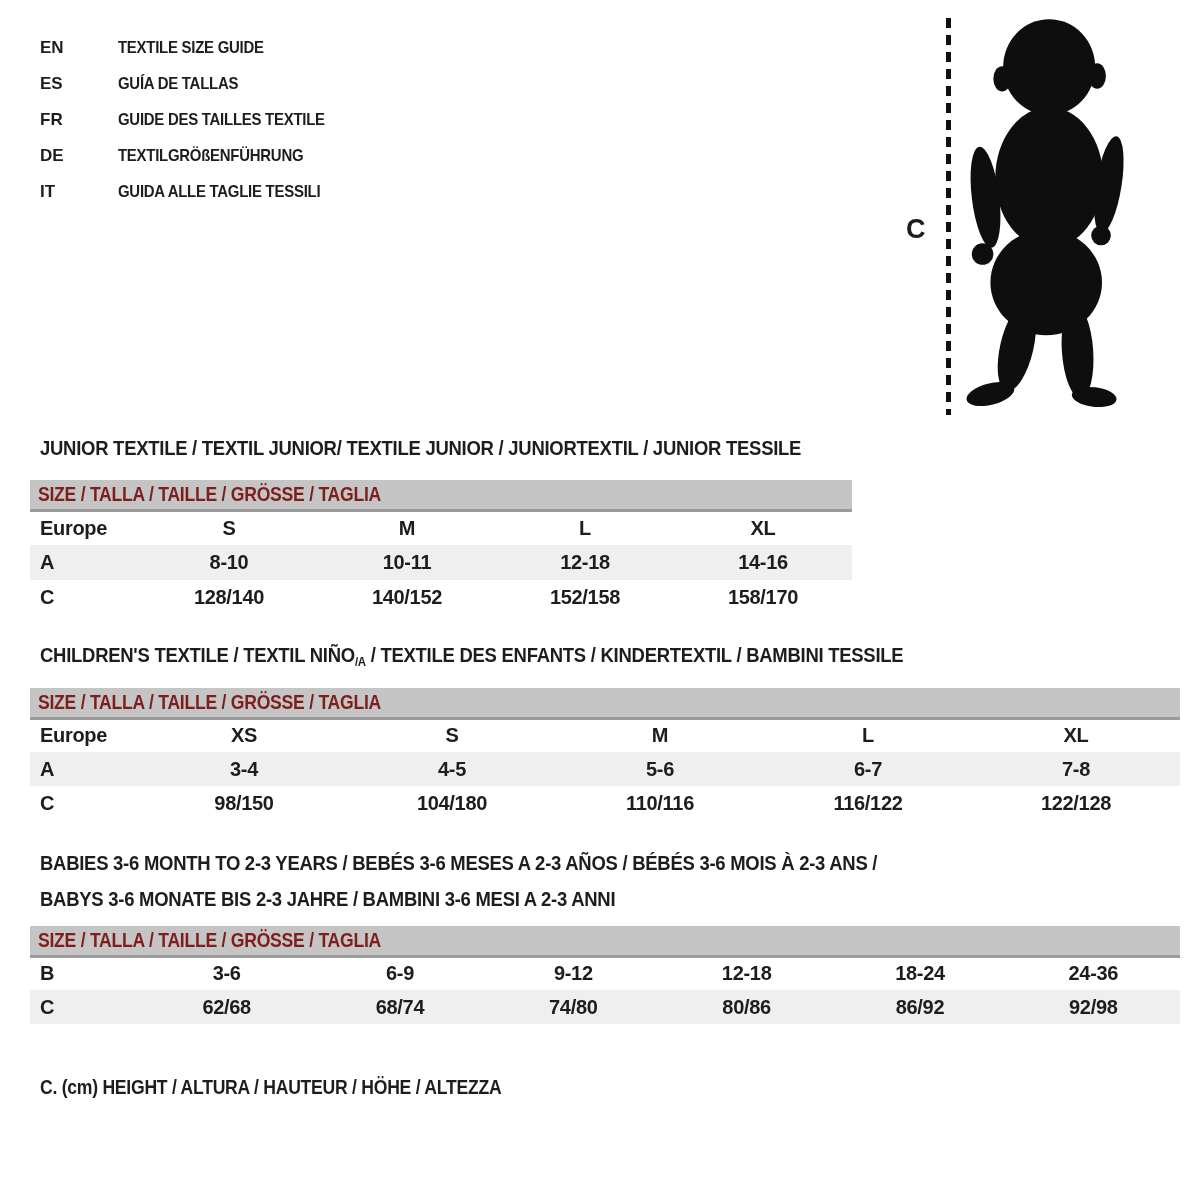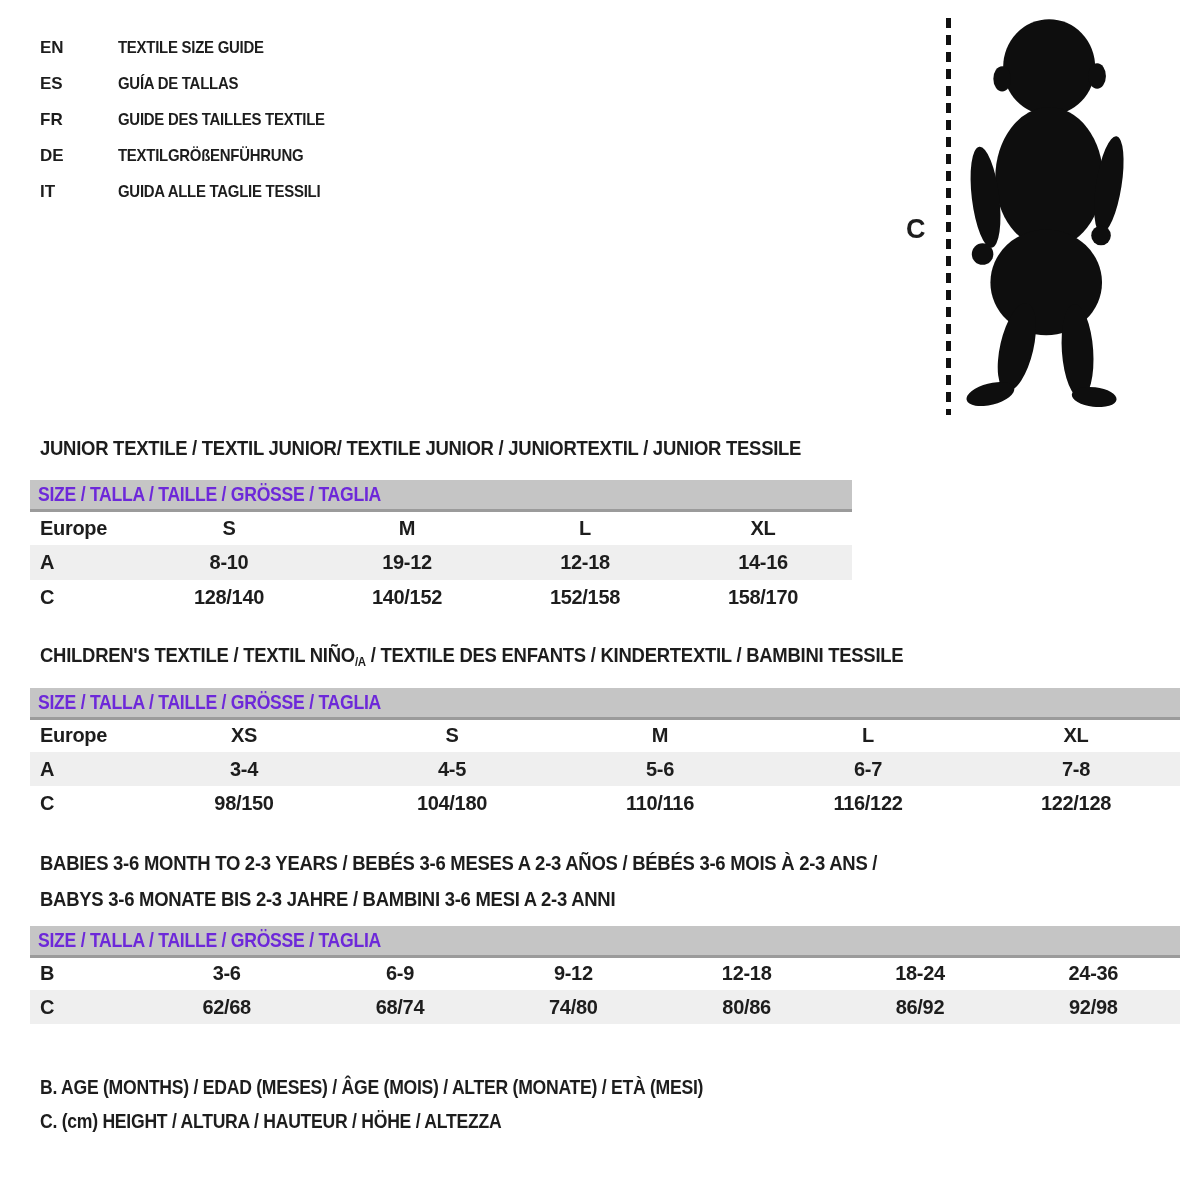--- a/index.html
+++ b/index.html
@@ -22,21 +22,21 @@
     background: repeating-linear-gradient(to bottom, #101010 0px, #101010 10px, rgba(0,0,0,0) 10px, rgba(0,0,0,0) 17px); }
   .height-label { left: 906px; top: 214px; font-size: 27px; font-weight: 700; }
 
   
   .sec-title { font-size: 21px; font-weight: 700; line-height: 24px; }
   .sub { font-size: 13px; vertical-align: -4px; font-weight: 700; }
 
   
   table.size-table { border-collapse: collapse; table-layout: fixed; }
   .size-bar td { background: #c5c5c5; border-bottom: 3px solid #9b9b9b; height: 30px;
-    font-weight: 700; font-size: 20px; color: #6d28d9; padding-left: 8px; text-align: left; }
+    font-weight: 700; font-size: 20px; color: #7f1d1d; padding-left: 8px; text-align: left; }
   tr.data-row td { font-size: 20px; font-weight: 700; text-align: center; letter-spacing: -0.3px; }
   tr.shade td { background: #efefef; }
   td.rowlabel { text-align: left !important; padding-left: 10px; }
 
   #junior-table tr.data-row td { height: 35px; }
   #children-table tr.data-row td, #babies-table tr.data-row td { height: 34px; }
 
   
   .legend-line { font-size: 20px; font-weight: 700; line-height: 34px; }
 </style>
@@ -105,21 +105,21 @@
   <tr class="data-row">
     <td class="rowlabel">Europe</td>
     <td>S</td>
     <td>M</td>
     <td>L</td>
     <td>XL</td>
   </tr>
   <tr class="data-row shade">
     <td class="rowlabel">A</td>
     <td>8-10</td>
-    <td>19-12</td>
+    <td>10-11</td>
     <td>12-18</td>
     <td>14-16</td>
   </tr>
   <tr class="data-row">
     <td class="rowlabel">C</td>
     <td>128/140</td>
     <td>140/152</td>
     <td>152/158</td>
     <td>158/170</td>
   </tr>
@@ -204,15 +204,14 @@
     <td>68/74</td>
     <td>74/80</td>
     <td>80/86</td>
     <td>86/92</td>
     <td>92/98</td>
   </tr>
 </tbody>
   </table>
 
 <div class="abs" style="left:40px; top:1070px;">
-  <div class="legend-line"><span class="cond">B. AGE (MONTHS) / EDAD (MESES) / ÂGE (MOIS) / ALTER (MONATE) / ETÀ (MESI)</span></div>
   <div class="legend-line"><span class="cond">C. (cm) HEIGHT / ALTURA / HAUTEUR / HÖHE / ALTEZZA</span></div>
 </div>
 
 </body></html>

